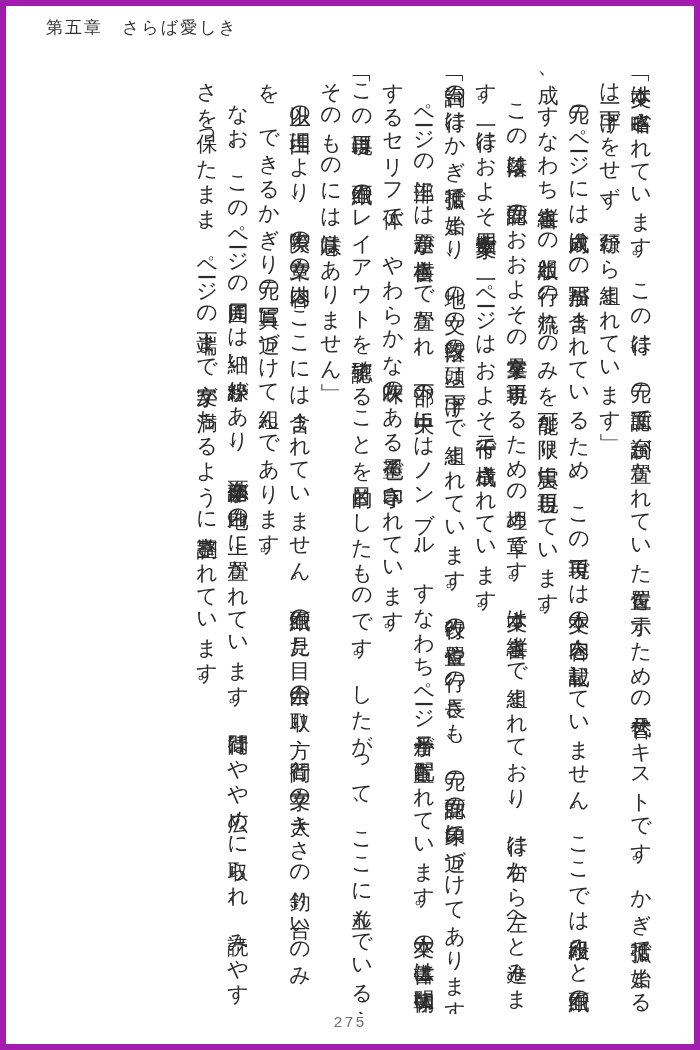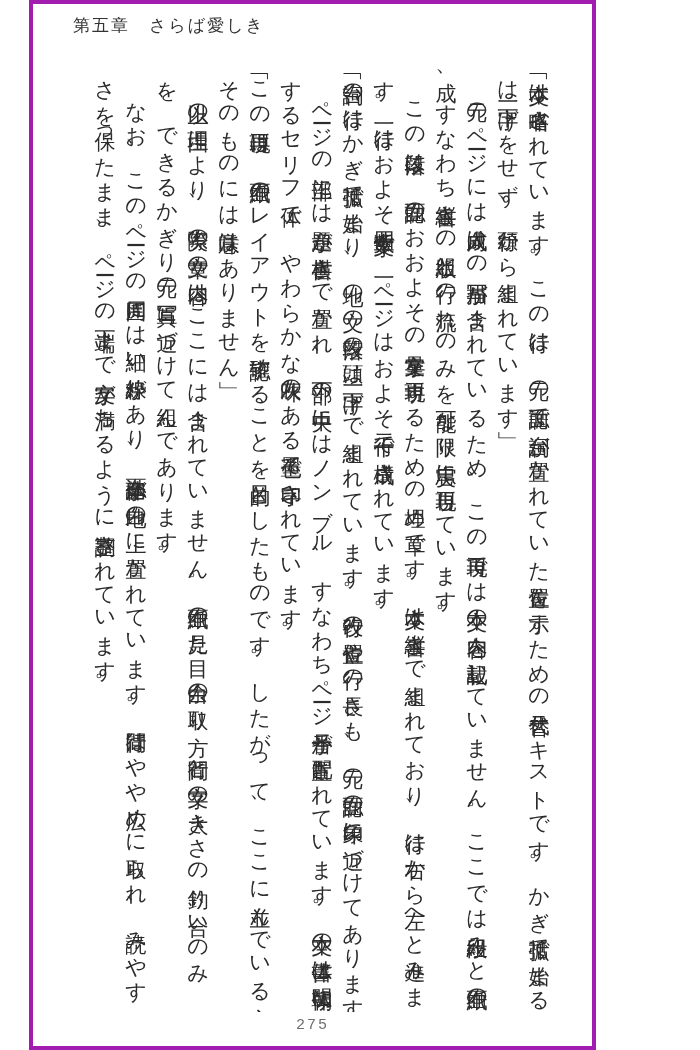--- a/index.html
+++ b/index.html
@@ -2,29 +2,28 @@
 <html lang="ja"><head>
 <meta charset="utf-8">
 <style>
   html, body {
     margin: 0;
     padding: 0;
     background: #ffffff;
   }
   .page {
     position: relative;
-    width: 567px;
+    width: 700px;
     height: 1050px;
     box-sizing: border-box;
     background: #ffffff;
-    border: 4px solid #a21caf;
+    border: 6px solid #a21caf;
     overflow: hidden;
     font-family: "DejaVu Serif", "Liberation Serif", serif;
     color: #262626;
-    margin-left: 29px;
   }
   .chapter-header {
     position: absolute;
     top: 10px;
     left: 40px;
     font-size: 17px;
     letter-spacing: 2px;
     color: #333333;
     white-space: nowrap;
   }

